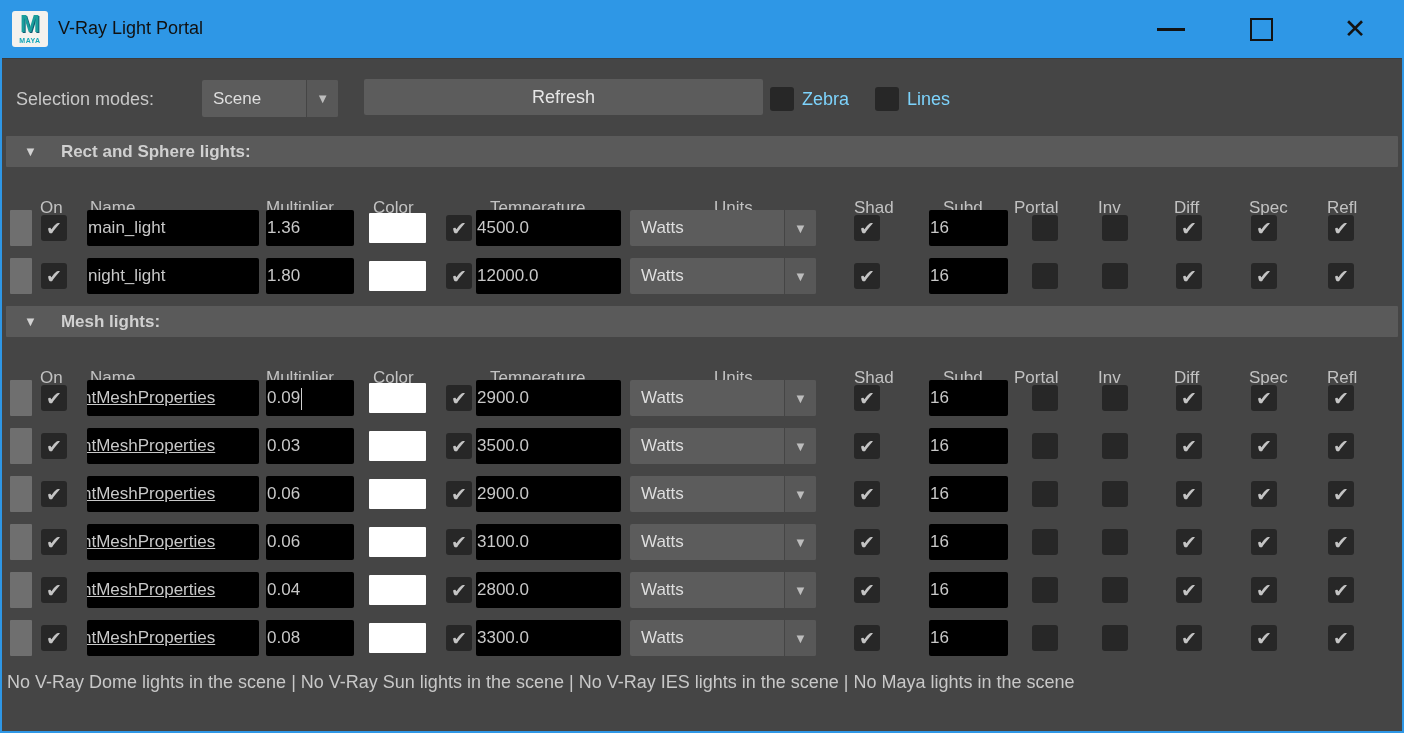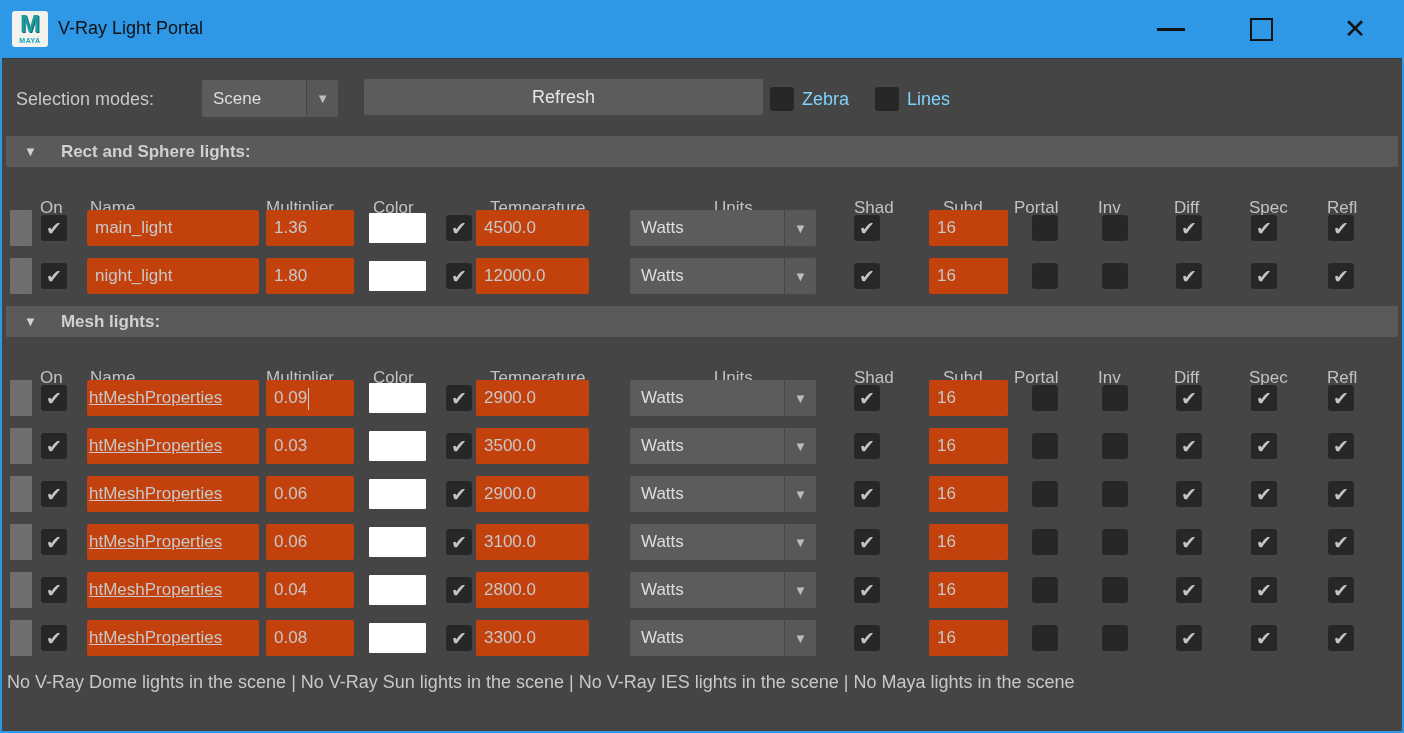--- a/index.html
+++ b/index.html
@@ -112,29 +112,29 @@
   .row .cb { position:absolute; top:5px; width:26px; height:26px; }
   .on-cb    { left:39px; }
   .temp-cb  { left:444px; }
   .shad-cb  { left:852px; }
   .portal-cb{ left:1030px; }
   .inv-cb   { left:1100px; }
   .diff-cb  { left:1174px; }
   .spec-cb  { left:1249px; }
   .refl-cb  { left:1326px; }
   .field {
-    position:absolute; top:0; height:36px; background:#c2410c; border-radius:2px;
-    font-size:17px; color:#c8c8c8; line-height:36px; padding:0 8px;
+    position:absolute; top:0; height:36px; background:#000000; border-radius:2px;
+    font-size:17px; color:#c8c8c8; line-height:36px; padding:0 1px;
     overflow:hidden; white-space:nowrap;
   }
   .name-f { left:85px; width:172px; }
   .name-f .inner { display:inline-block; }
   .name-f .inner.clipped { margin-left:-6px;text-decoration:underline; }
   .mult-f { left:264px; width:88px; }
-  .temp-f { left:474px; width:113px; }
+  .temp-f { left:474px; width:145px; }
   .subd-f { left:927px; width:79px; }
   .swatch { position:absolute; left:367px; top:3px; width:57px; height:30px; background:#fff; border-radius:1px; }
   .units-dd { position:absolute; left:628px; top:0; width:186px; height:36px; }
   .caret { display:none; width:1px; height:22px; background:#d0d0d0; vertical-align:middle; margin-left:1px; }
 
   
   .status-bar { padding:4px 0 0 5px; font-size:18px; color:#c8c8c8; }
 </style>
 </head>
 <body>

